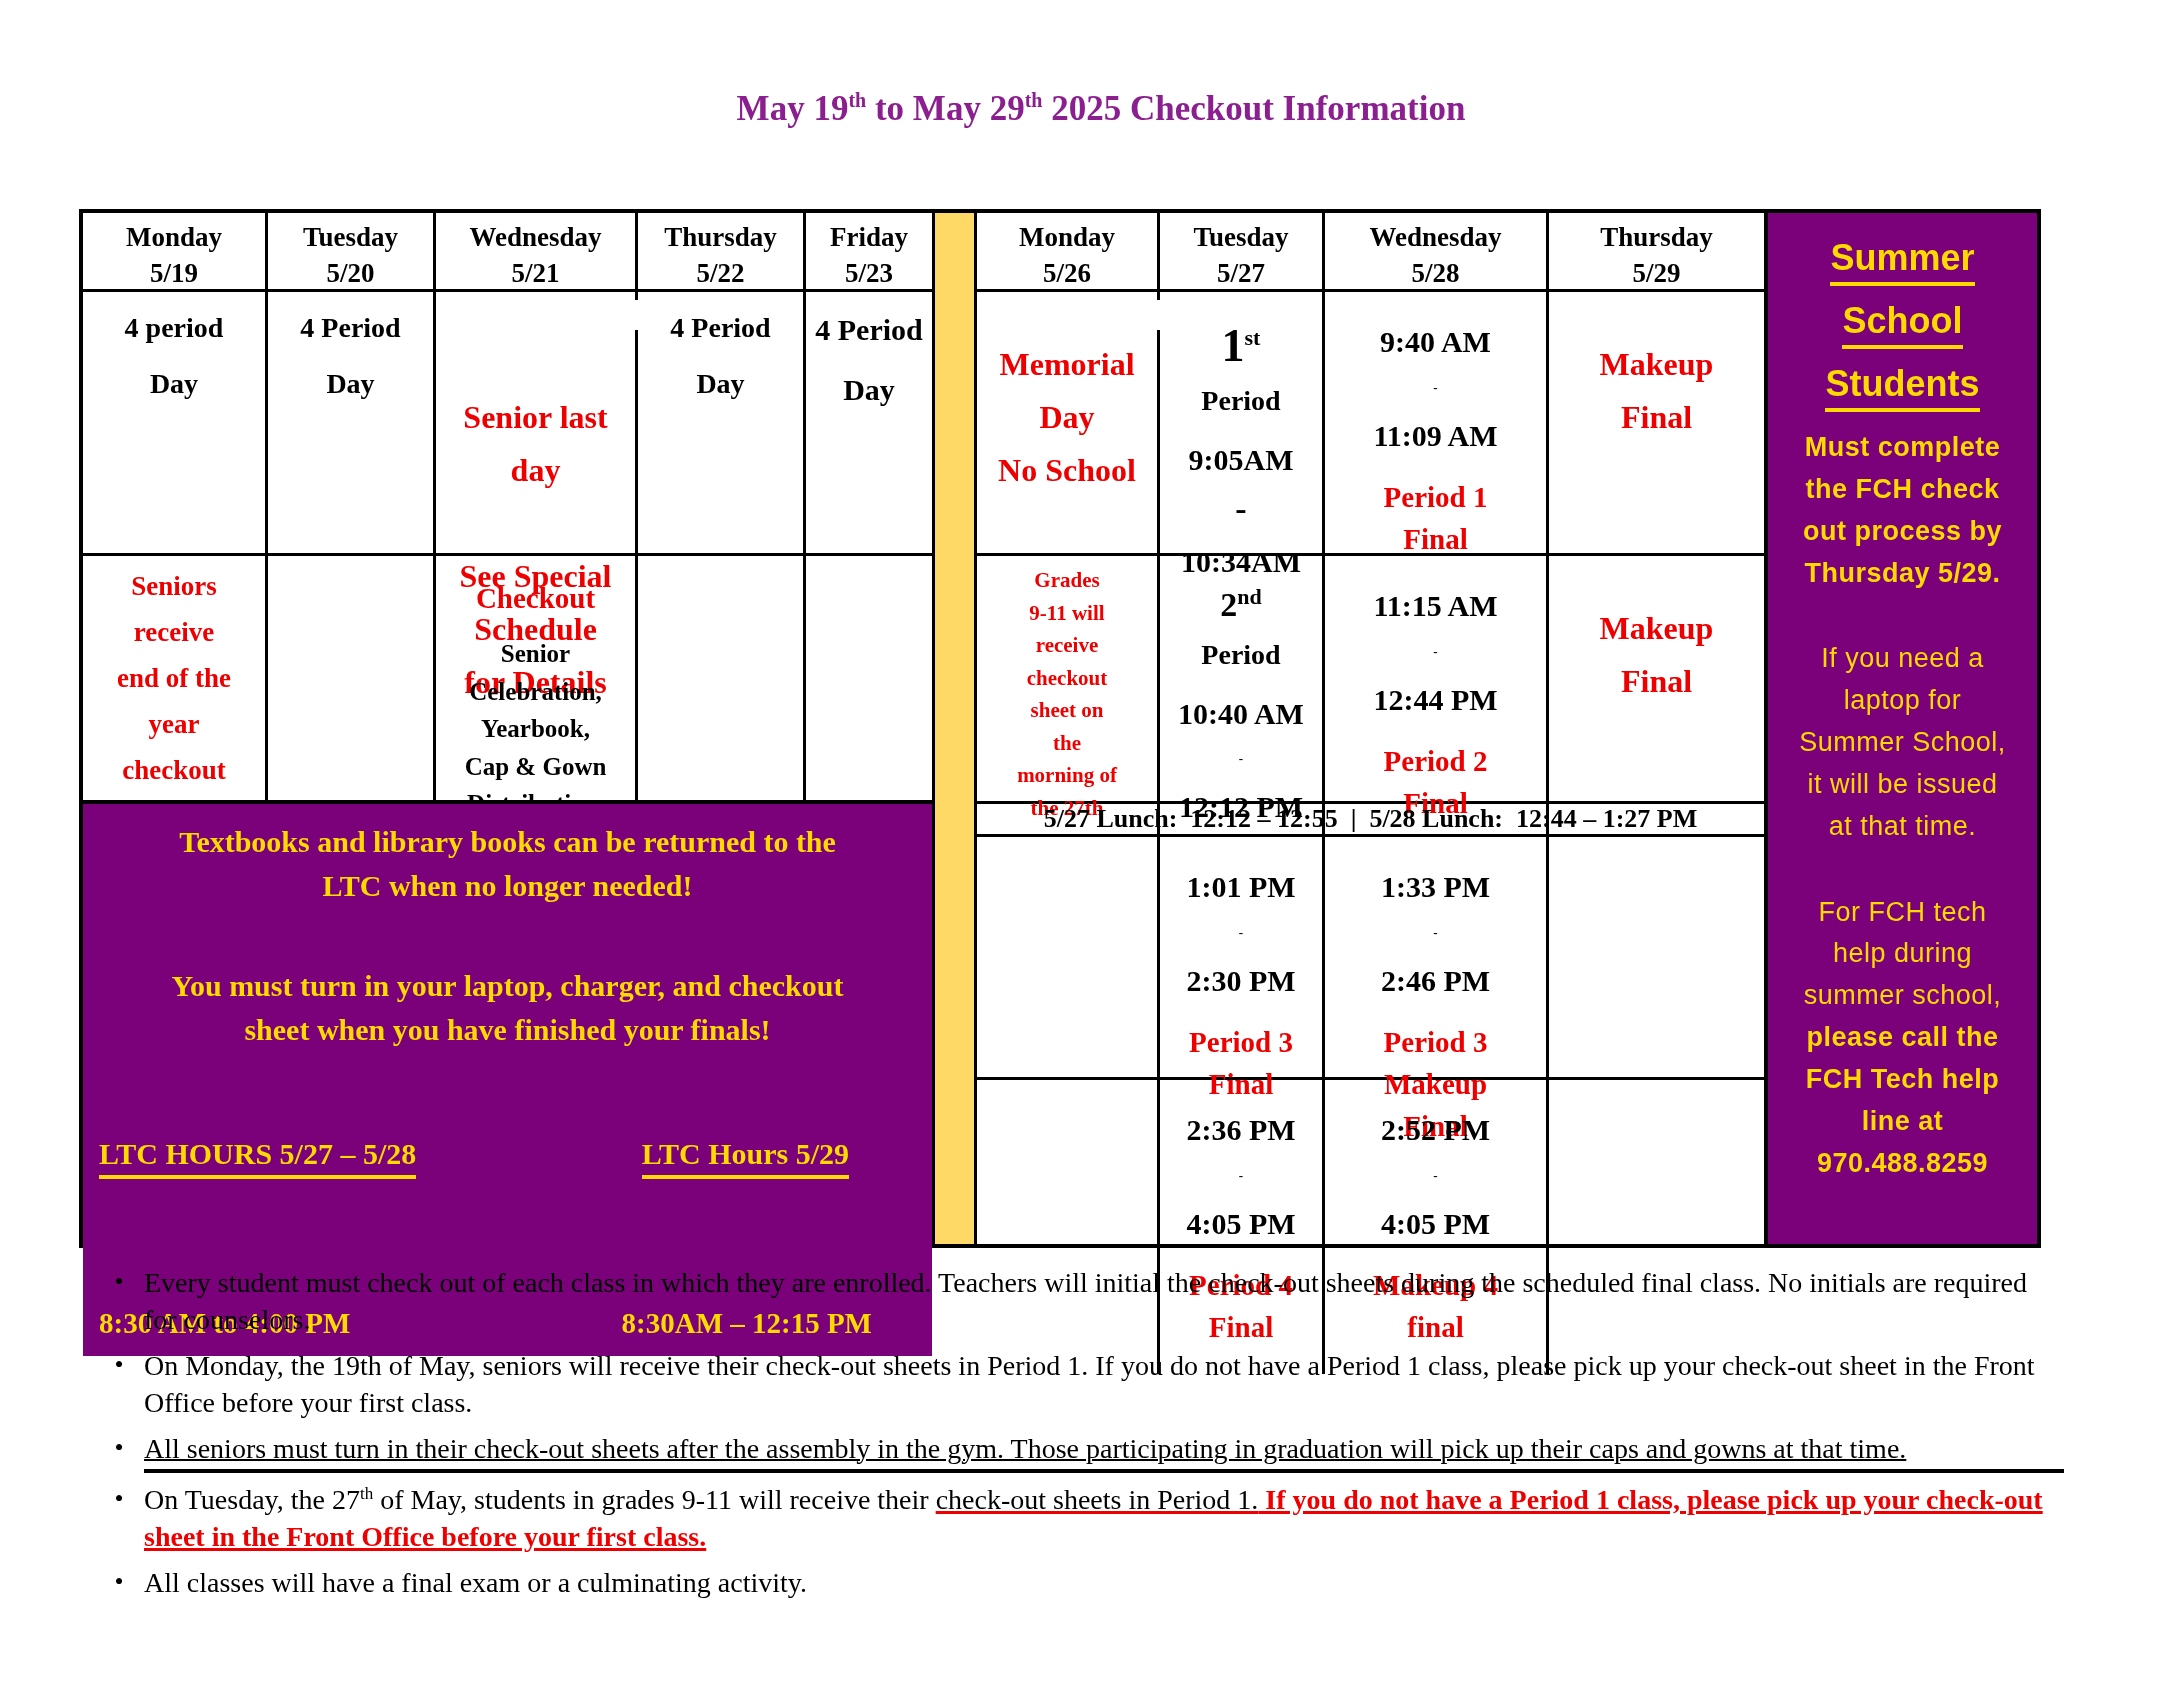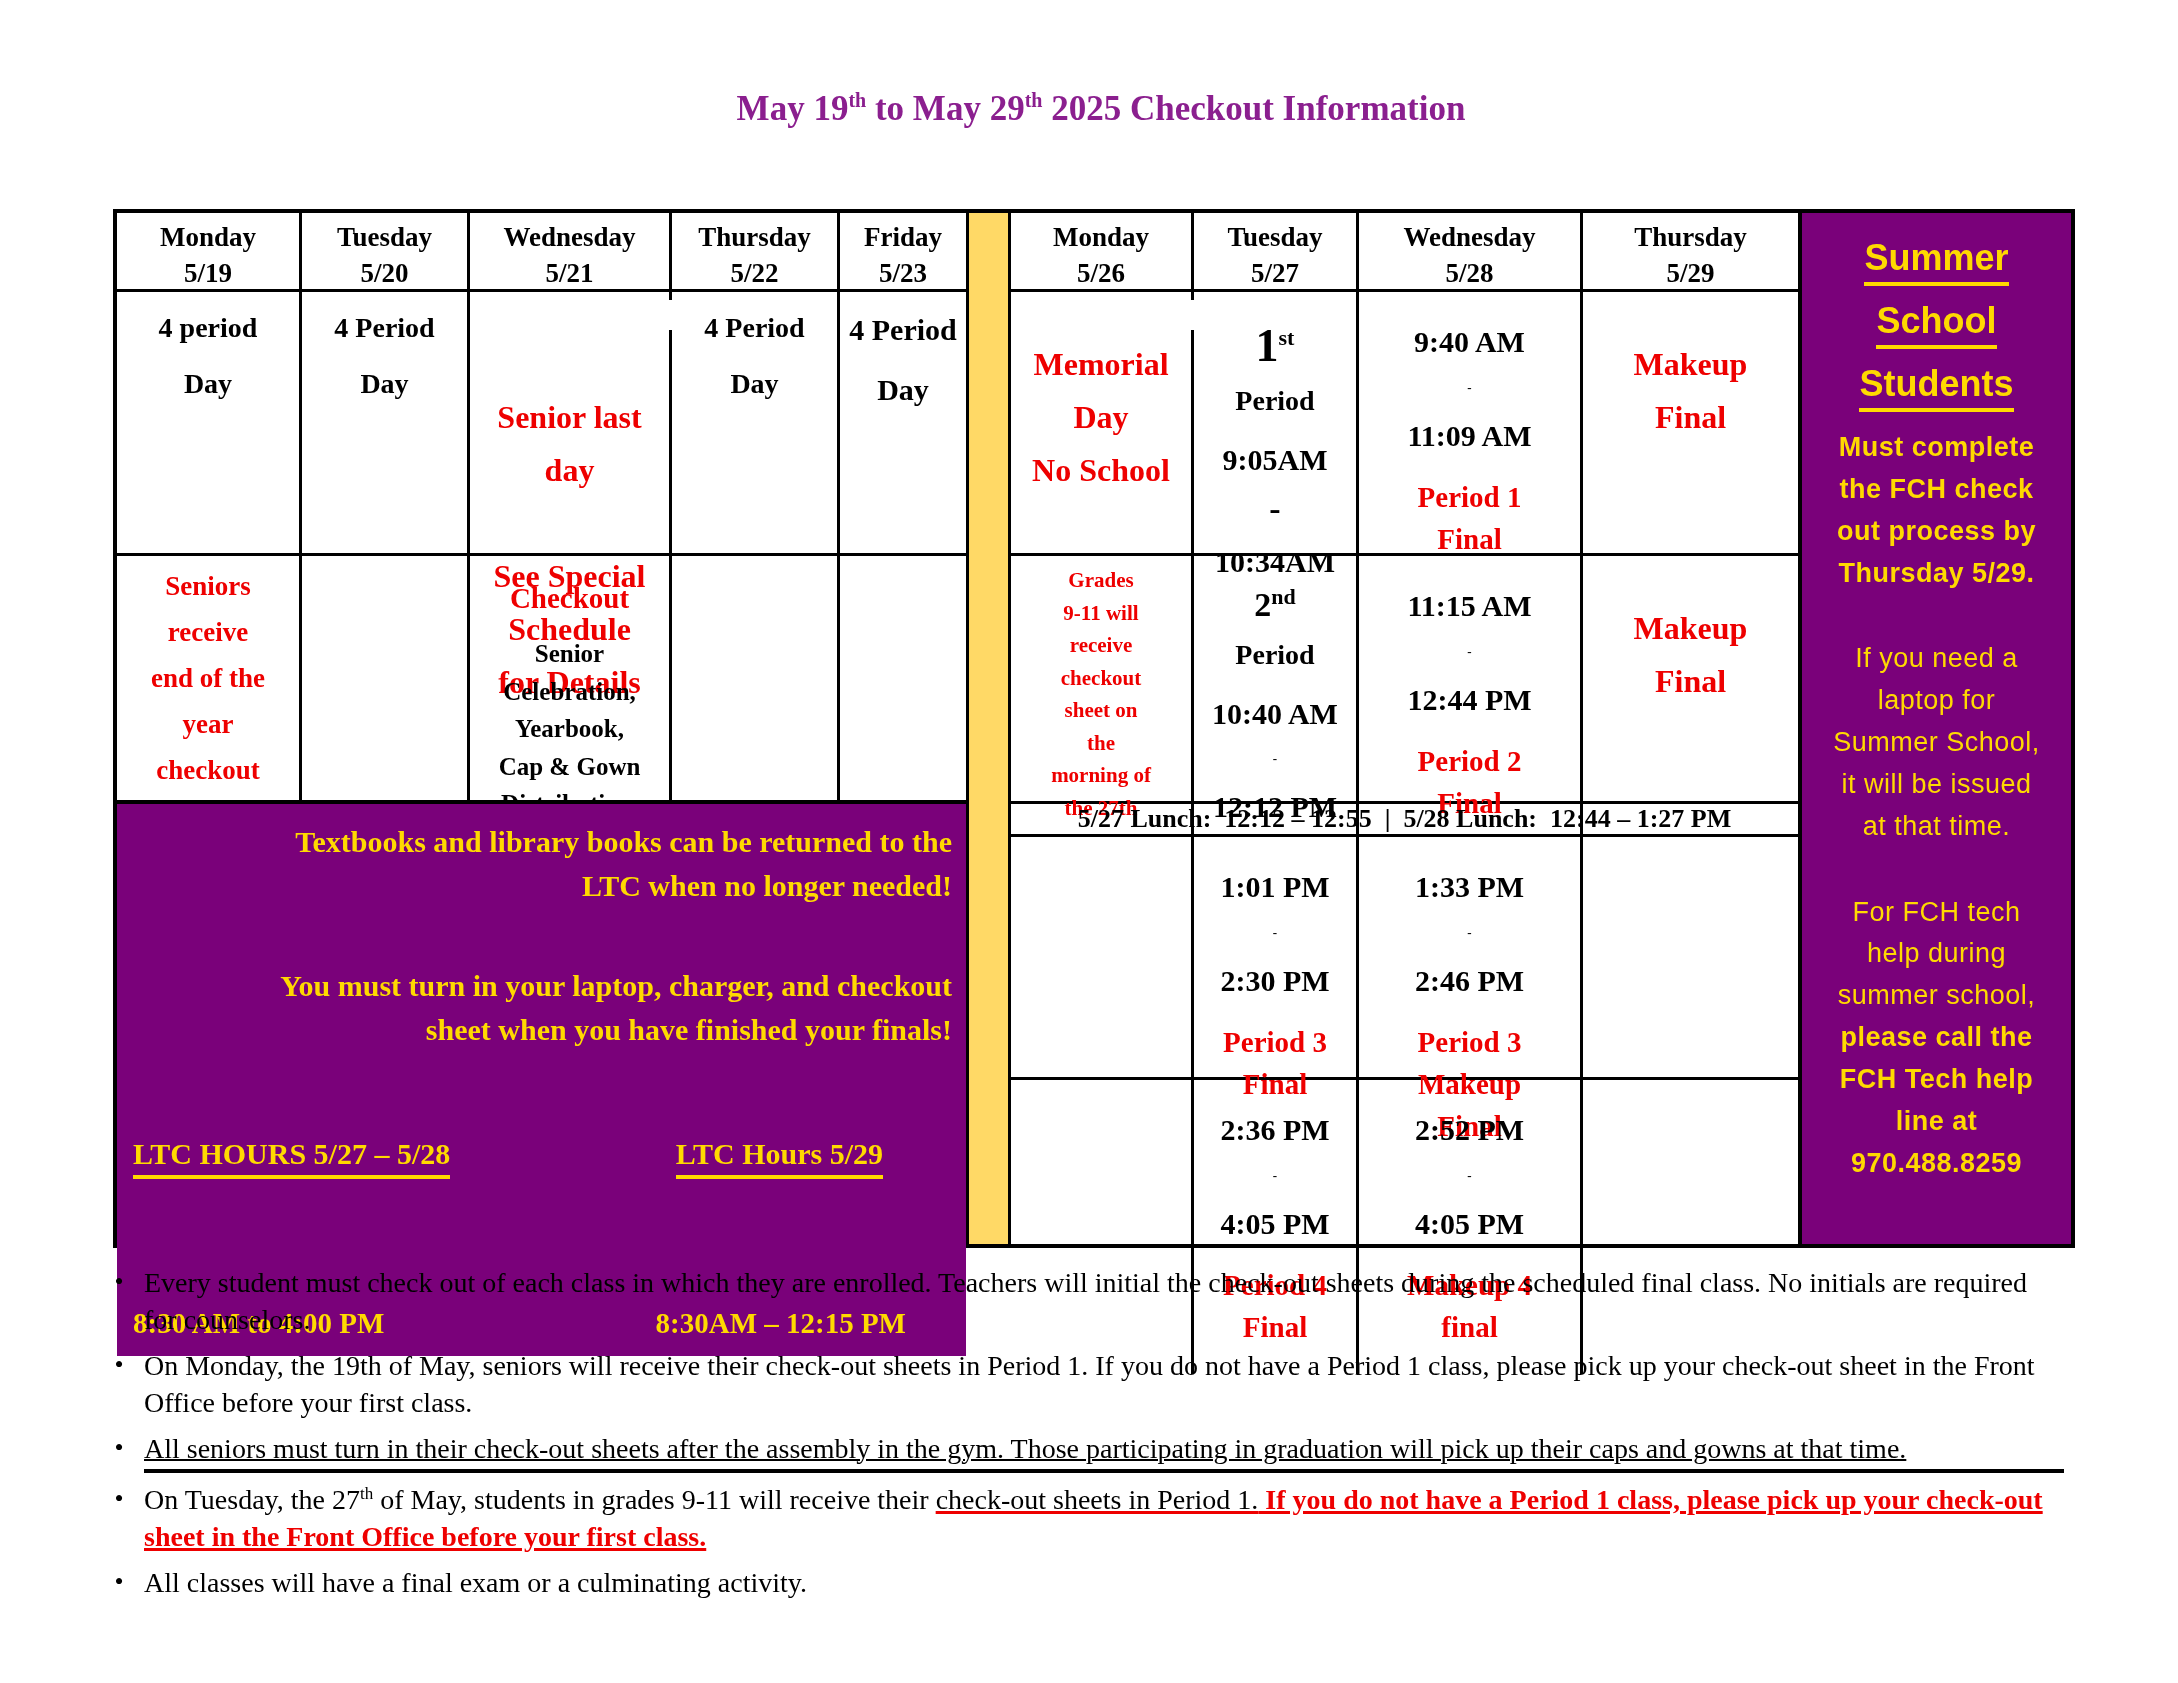--- a/index.html
+++ b/index.html
@@ -8,21 +8,21 @@
   }
   *{margin:0;padding:0;box-sizing:border-box;}
   html,body{background:#ffffff;}
   .page{position:relative;width:2178px;height:1683px;background:#ffffff;overflow:hidden;
         font-family:"Liberation Serif",serif;}
   
   .title{position:absolute;top:89px;left:12px;width:100%;text-align:center;
          color:var(--title_purple);font-weight:bold;font-size:35px;}
   .title sup{font-size:20px;vertical-align:super;}
   
-  .board{position:absolute;left:113px;top:209px;width:1962px;height:1039px;
+  .board{position:absolute;left:79px;top:209px;width:1962px;height:1039px;
          border:4px solid var(--black);display:flex;}
   .left-sec{width:849px;display:flex;flex-direction:column;}
   .strip{width:45px;background:var(--gold);border-left:3px solid var(--black);
          border-right:3px solid var(--black);}
   .right-sec{width:787px;display:flex;flex-direction:column;}
   .sidebar{flex:1;background:var(--purple);border-left:4px solid var(--black);
            padding:24px 6px 10px 6px;text-align:center;color:var(--yellow);
            font-family:"Liberation Sans",sans-serif;}
   
   .l-grid{display:grid;grid-template-columns:185px 168px 202px 168px 1fr;}
@@ -51,21 +51,21 @@
   .times{font-size:30px;line-height:1.35;margin-top:4px;}
   .dash-sm{font-size:13px;line-height:13px;font-weight:bold;}
   .dash-lg{font-size:34px;line-height:22px;font-weight:bold;}
   .plabel{font-size:29px;line-height:1.45;color:var(--red);margin-top:2px;}
   .ord{font-size:46px;line-height:40px;}
   .ord sup{font-size:22px;vertical-align:super;}
   .ord-word{font-size:28px;line-height:1.2;}
   
   .ltc-box{flex:1;background:var(--purple);color:var(--yellow);padding:16px 14px;
            font-weight:bold;text-align:center;}
-  .ltc-line{font-size:30px;line-height:1.45;white-space:pre-line;text-align:right;}
+  .ltc-line{font-size:30px;line-height:1.45;white-space:pre-line;}
   .ltc-line2{margin-top:57px;}
   .hours{display:flex;justify-content:space-between;padding:0 10px 0 2px;margin-top:86px;
          text-align:left;}
   .hours-title{font-size:30px;border-bottom:4px solid var(--yellow);padding-bottom:4px;
                display:inline-block;}
   .hours-time{font-size:29px;margin-top:42px;}
   
   .sb-head{font-size:36px;font-weight:bold;margin-bottom:15px;}
   .sb-head span{display:inline-block;border-bottom:4px solid var(--yellow);padding-bottom:3px;}
   .sb-p{font-size:27px;line-height:1.55;white-space:pre-line;letter-spacing:0.5px;}

